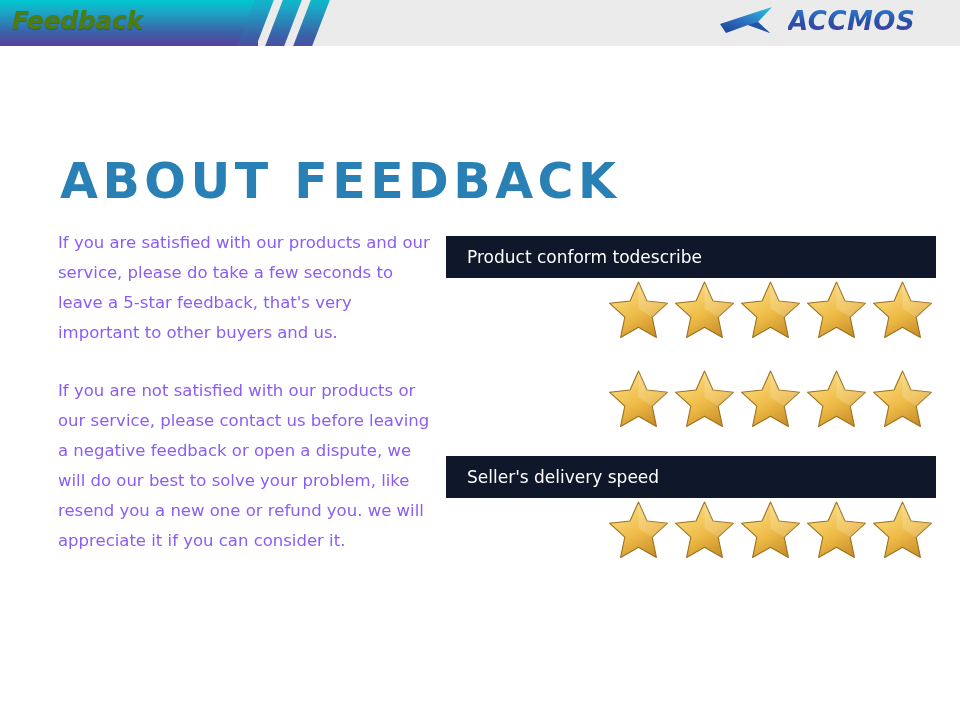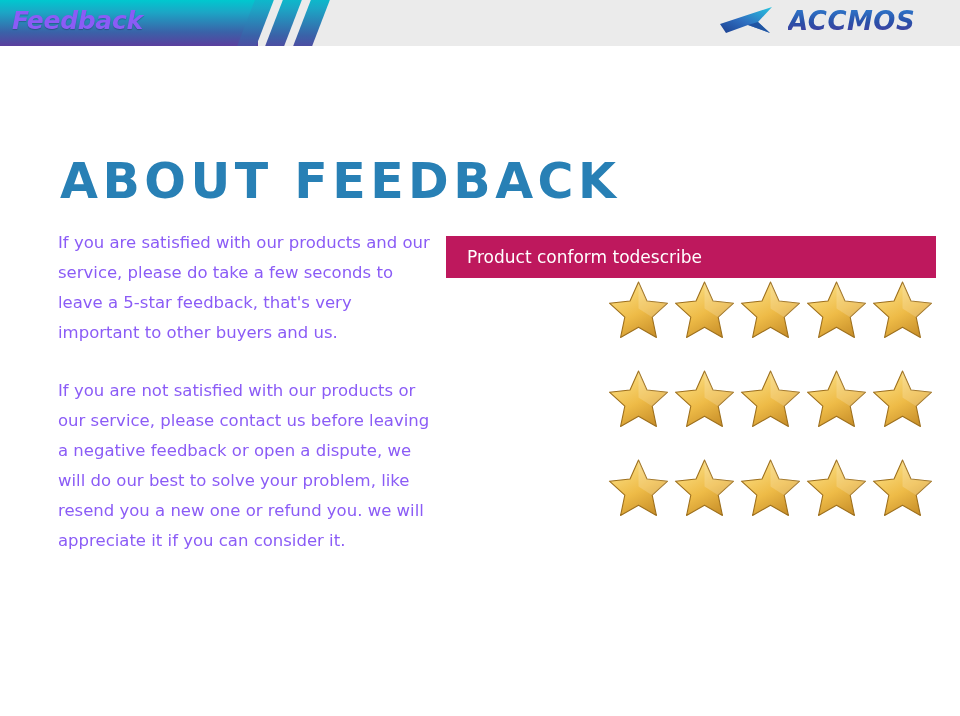--- a/index.html
+++ b/index.html
@@ -35,21 +35,21 @@
   }
   .header-ribbon-label {
     position: absolute;
     left: 12px;
     top: 6px;
     font-family: "DejaVu Sans", "Liberation Sans", sans-serif;
     font-size: 25px;
     font-weight: bold;
     font-style: italic;
     letter-spacing: -0.3px;
-    color: #8b5cf6;
+    color: #4d7c0f;
     text-shadow: 0 1px 1px rgba(0,0,0,0.22);
     white-space: nowrap;
   }
   .stripe {
     position: absolute;
     top: -8px;
     width: 19px;
     height: 62px;
     transform: skewX(-21deg);
     background: linear-gradient(180deg, #00c8cf 0%, #1ba7c6 26%, #3a62a8 70%, #5b3f9e 100%);
@@ -106,21 +106,21 @@
     left: 446px;
     top: 236px;
     width: 490px;
   }
   .rating-group { position: relative; }
   .rating-group + .rating-group { margin-top: 21px; }
 
   .rating-bar {
     width: 490px;
     height: 42px;
-    background: #be185d;
+    background: #0f172a;
     display: flex;
     align-items: center;
   }
   .rating-bar-label {
     margin-left: 21px;
     font-family: "DejaVu Sans", "Liberation Sans", sans-serif;
     font-size: 17px;
     color: #ffffff;
     white-space: nowrap;
   }
@@ -230,20 +230,23 @@
             <path d="M32 3 L40.6 22.3 L61.5 24.6 L45.9 38.8 L32 30 Z" fill="#ffffff" opacity="0.18"></path>
           </svg></span>
         <span class="star-icon"><svg width="63" height="63" viewBox="0 0 64 64">
             <path d="M32 3 L40.6 22.3 L61.5 24.6 L45.9 38.8 L50.2 59.4 L32 49 L13.8 59.4 L18.1 38.8 L2.5 24.6 L23.4 22.3 Z" fill="url(#starGrad)" stroke="#9d6f1c" stroke-width="1.1" stroke-linejoin="round"></path>
             <path d="M32 3 L40.6 22.3 L61.5 24.6 L45.9 38.8 L32 30 Z" fill="#ffffff" opacity="0.18"></path>
           </svg></span>
       </div>
   </div>
 
   <div class="rating-group">
+    <div class="rating-bar">
+      <span class="rating-bar-label">Seller's delivery speed</span>
+    </div>
     <div class="stars">
         <span class="star-icon"><svg width="63" height="63" viewBox="0 0 64 64">
             <path d="M32 3 L40.6 22.3 L61.5 24.6 L45.9 38.8 L50.2 59.4 L32 49 L13.8 59.4 L18.1 38.8 L2.5 24.6 L23.4 22.3 Z" fill="url(#starGrad)" stroke="#9d6f1c" stroke-width="1.1" stroke-linejoin="round"></path>
             <path d="M32 3 L40.6 22.3 L61.5 24.6 L45.9 38.8 L32 30 Z" fill="#ffffff" opacity="0.18"></path>
           </svg></span>
         <span class="star-icon"><svg width="63" height="63" viewBox="0 0 64 64">
             <path d="M32 3 L40.6 22.3 L61.5 24.6 L45.9 38.8 L50.2 59.4 L32 49 L13.8 59.4 L18.1 38.8 L2.5 24.6 L23.4 22.3 Z" fill="url(#starGrad)" stroke="#9d6f1c" stroke-width="1.1" stroke-linejoin="round"></path>
             <path d="M32 3 L40.6 22.3 L61.5 24.6 L45.9 38.8 L32 30 Z" fill="#ffffff" opacity="0.18"></path>
           </svg></span>
         <span class="star-icon"><svg width="63" height="63" viewBox="0 0 64 64">

